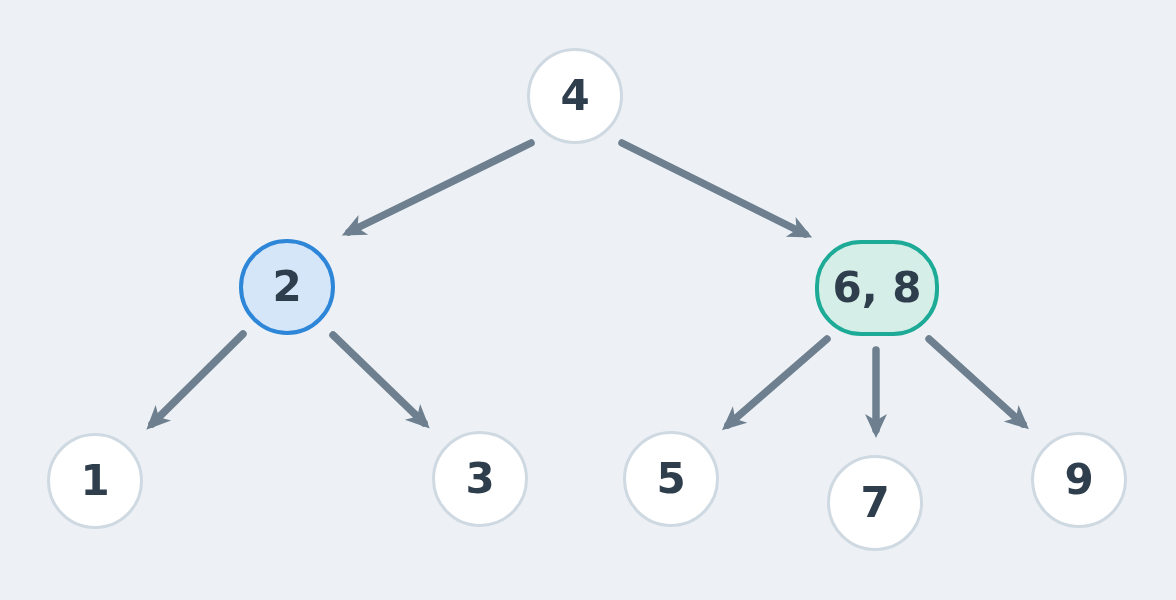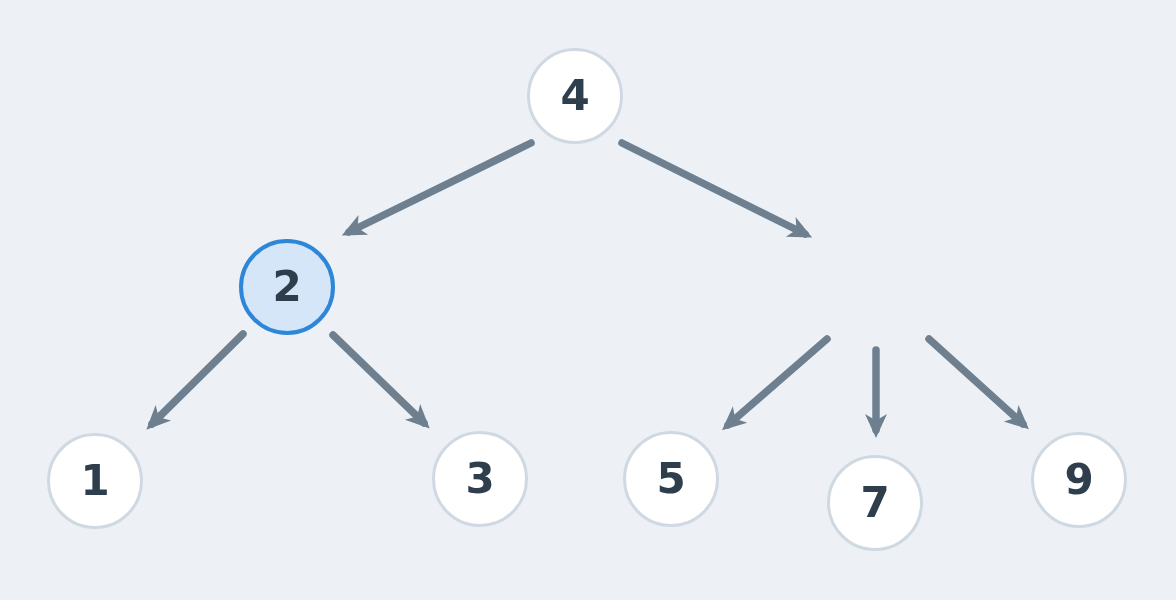--- a/index.html
+++ b/index.html
@@ -76,20 +76,23 @@
   </svg>
 
   <div class="node" style="left:527px; top:48px;">
     <span class="node-label">4</span>
   </div>
 
   <div class="node blue" style="left:239px; top:239px;">
     <span class="node-label">2</span>
   </div>
 
+  <div class="node teal" style="left:815px; top:240px;">
+    <span class="node-label">6, 8</span>
+  </div>
 
   <div class="node" style="left:47px; top:433px;">
     <span class="node-label">1</span>
   </div>
 
   <div class="node" style="left:432px; top:431px;">
     <span class="node-label">3</span>
   </div>
 
   <div class="node" style="left:623px; top:431px;">

